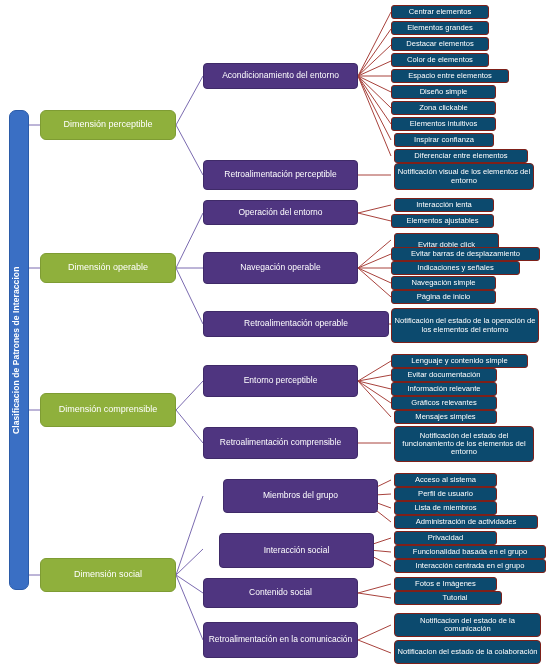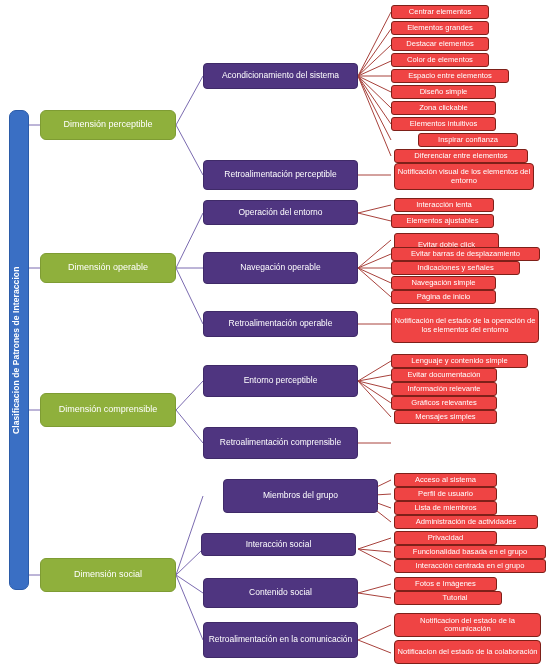--- a/index.html
+++ b/index.html
@@ -54,21 +54,21 @@
     border-radius: 6px;
     font-size: 9px;
   }
   .cat-node {
     background: #4F3580;
     border: 1px solid #3f2a68;
     border-radius: 4px;
     font-size: 8.5px;
   }
   .leaf-node {
-    background: #ef4444;
+    background: #0c4a6e;
     border: 1px solid #7e2019;
     border-radius: 3px;
     font-size: 7.6px;
   }
   .leaf-node.multi {
     border-radius: 4px;
   }
   .node span {
     display: block;
     width: 100%;
@@ -164,44 +164,44 @@
     <span>Dimensión operable</span>
   </div>
   <div class="node dim-node" style="left:40px; top:393px; width:136px; height:34px;">
     <span>Dimensión comprensible</span>
   </div>
   <div class="node dim-node" style="left:40px; top:558px; width:136px; height:34px;">
     <span>Dimensión social</span>
   </div>
 
   <div class="node cat-node" style="left:203px; top:63px; width:155px; height:26px;">
-    <span>Acondicionamiento del sistema</span>
+    <span>Acondicionamiento del entorno</span>
   </div>
   <div class="node cat-node" style="left:203px; top:160px; width:155px; height:30px;">
     <span>Retroalimentación perceptible</span>
   </div>
   <div class="node cat-node" style="left:203px; top:200px; width:155px; height:25px;">
     <span>Operación  del entorno</span>
   </div>
   <div class="node cat-node" style="left:203px; top:252px; width:155px; height:32px;">
     <span>Navegación operable</span>
   </div>
-  <div class="node cat-node" style="left:203px; top:311px; width:155px; height:26px;">
+  <div class="node cat-node" style="left:203px; top:311px; width:186px; height:26px;">
     <span>Retroalimentación operable</span>
   </div>
   <div class="node cat-node" style="left:203px; top:365px; width:155px; height:32px;">
     <span>Entorno perceptible</span>
   </div>
   <div class="node cat-node" style="left:203px; top:427px; width:155px; height:32px;">
     <span>Retroalimentación comprensible</span>
   </div>
   <div class="node cat-node" style="left:203px; top:479px; width:155px; height:34px;margin-left:20px;">
     <span>Miembros del grupo</span>
   </div>
-  <div class="node cat-node" style="left:201px; top:533px; width:155px; height:23px;">
+  <div class="node cat-node" style="left:219px; top:533px; width:155px; height:35px;">
     <span>Interacción social</span>
   </div>
   <div class="node cat-node" style="left:203px; top:578px; width:155px; height:30px;">
     <span>Contenido social</span>
   </div>
   <div class="node cat-node" style="left:203px; top:622px; width:155px; height:36px;">
     <span>Retroalimentación en la comunicación</span>
   </div>
 
   <div class="node leaf-node" style="left:391px; top:5px; width:98px; height:14px;">
@@ -221,21 +221,21 @@
   </div>
   <div class="node leaf-node" style="left:391px; top:85px; width:105px; height:14px;">
     <span>Diseño simple</span>
   </div>
   <div class="node leaf-node" style="left:391px; top:101px; width:105px; height:14px;">
     <span>Zona clickable</span>
   </div>
   <div class="node leaf-node" style="left:391px; top:117px; width:105px; height:14px;">
     <span>Elementos intuitivos</span>
   </div>
-  <div class="node leaf-node" style="left:394px; top:133px; width:100px; height:14px;margin-left:24px;">
+  <div class="node leaf-node" style="left:394px; top:133px; width:100px; height:14px;">
     <span>Inspirar confianza</span>
   </div>
   <div class="node leaf-node" style="left:394px; top:149px; width:134px; height:14px;">
     <span>Diferenciar entre elementos</span>
   </div>
   <div class="node leaf-node multi" style="left:394px; top:163px; width:140px; height:27px;">
     <span>Notificación visual de los elementos del entorno</span>
   </div>
   <div class="node leaf-node" style="left:394px; top:198px; width:100px; height:14px;">
     <span>Interacción lenta</span>
@@ -269,20 +269,23 @@
   </div>
   <div class="node leaf-node" style="left:391px; top:382px; width:106px; height:14px;">
     <span>Información relevante</span>
   </div>
   <div class="node leaf-node" style="left:391px; top:396px; width:106px; height:14px;">
     <span>Gráficos relevantes</span>
   </div>
   <div class="node leaf-node" style="left:394px; top:410px; width:103px; height:14px;">
     <span>Mensajes simples</span>
   </div>
+  <div class="node leaf-node multi" style="left:394px; top:426px; width:140px; height:36px;">
+    <span>Notificación del estado del funcionamiento de los elementos del entorno</span>
+  </div>
   <div class="node leaf-node" style="left:394px; top:473px; width:103px; height:14px;">
     <span>Acceso al sistema</span>
   </div>
   <div class="node leaf-node" style="left:394px; top:487px; width:103px; height:14px;">
     <span>Perfil de usuario</span>
   </div>
   <div class="node leaf-node" style="left:394px; top:501px; width:103px; height:14px;">
     <span>Lista de miembros</span>
   </div>
   <div class="node leaf-node" style="left:394px; top:515px; width:144px; height:14px;">

